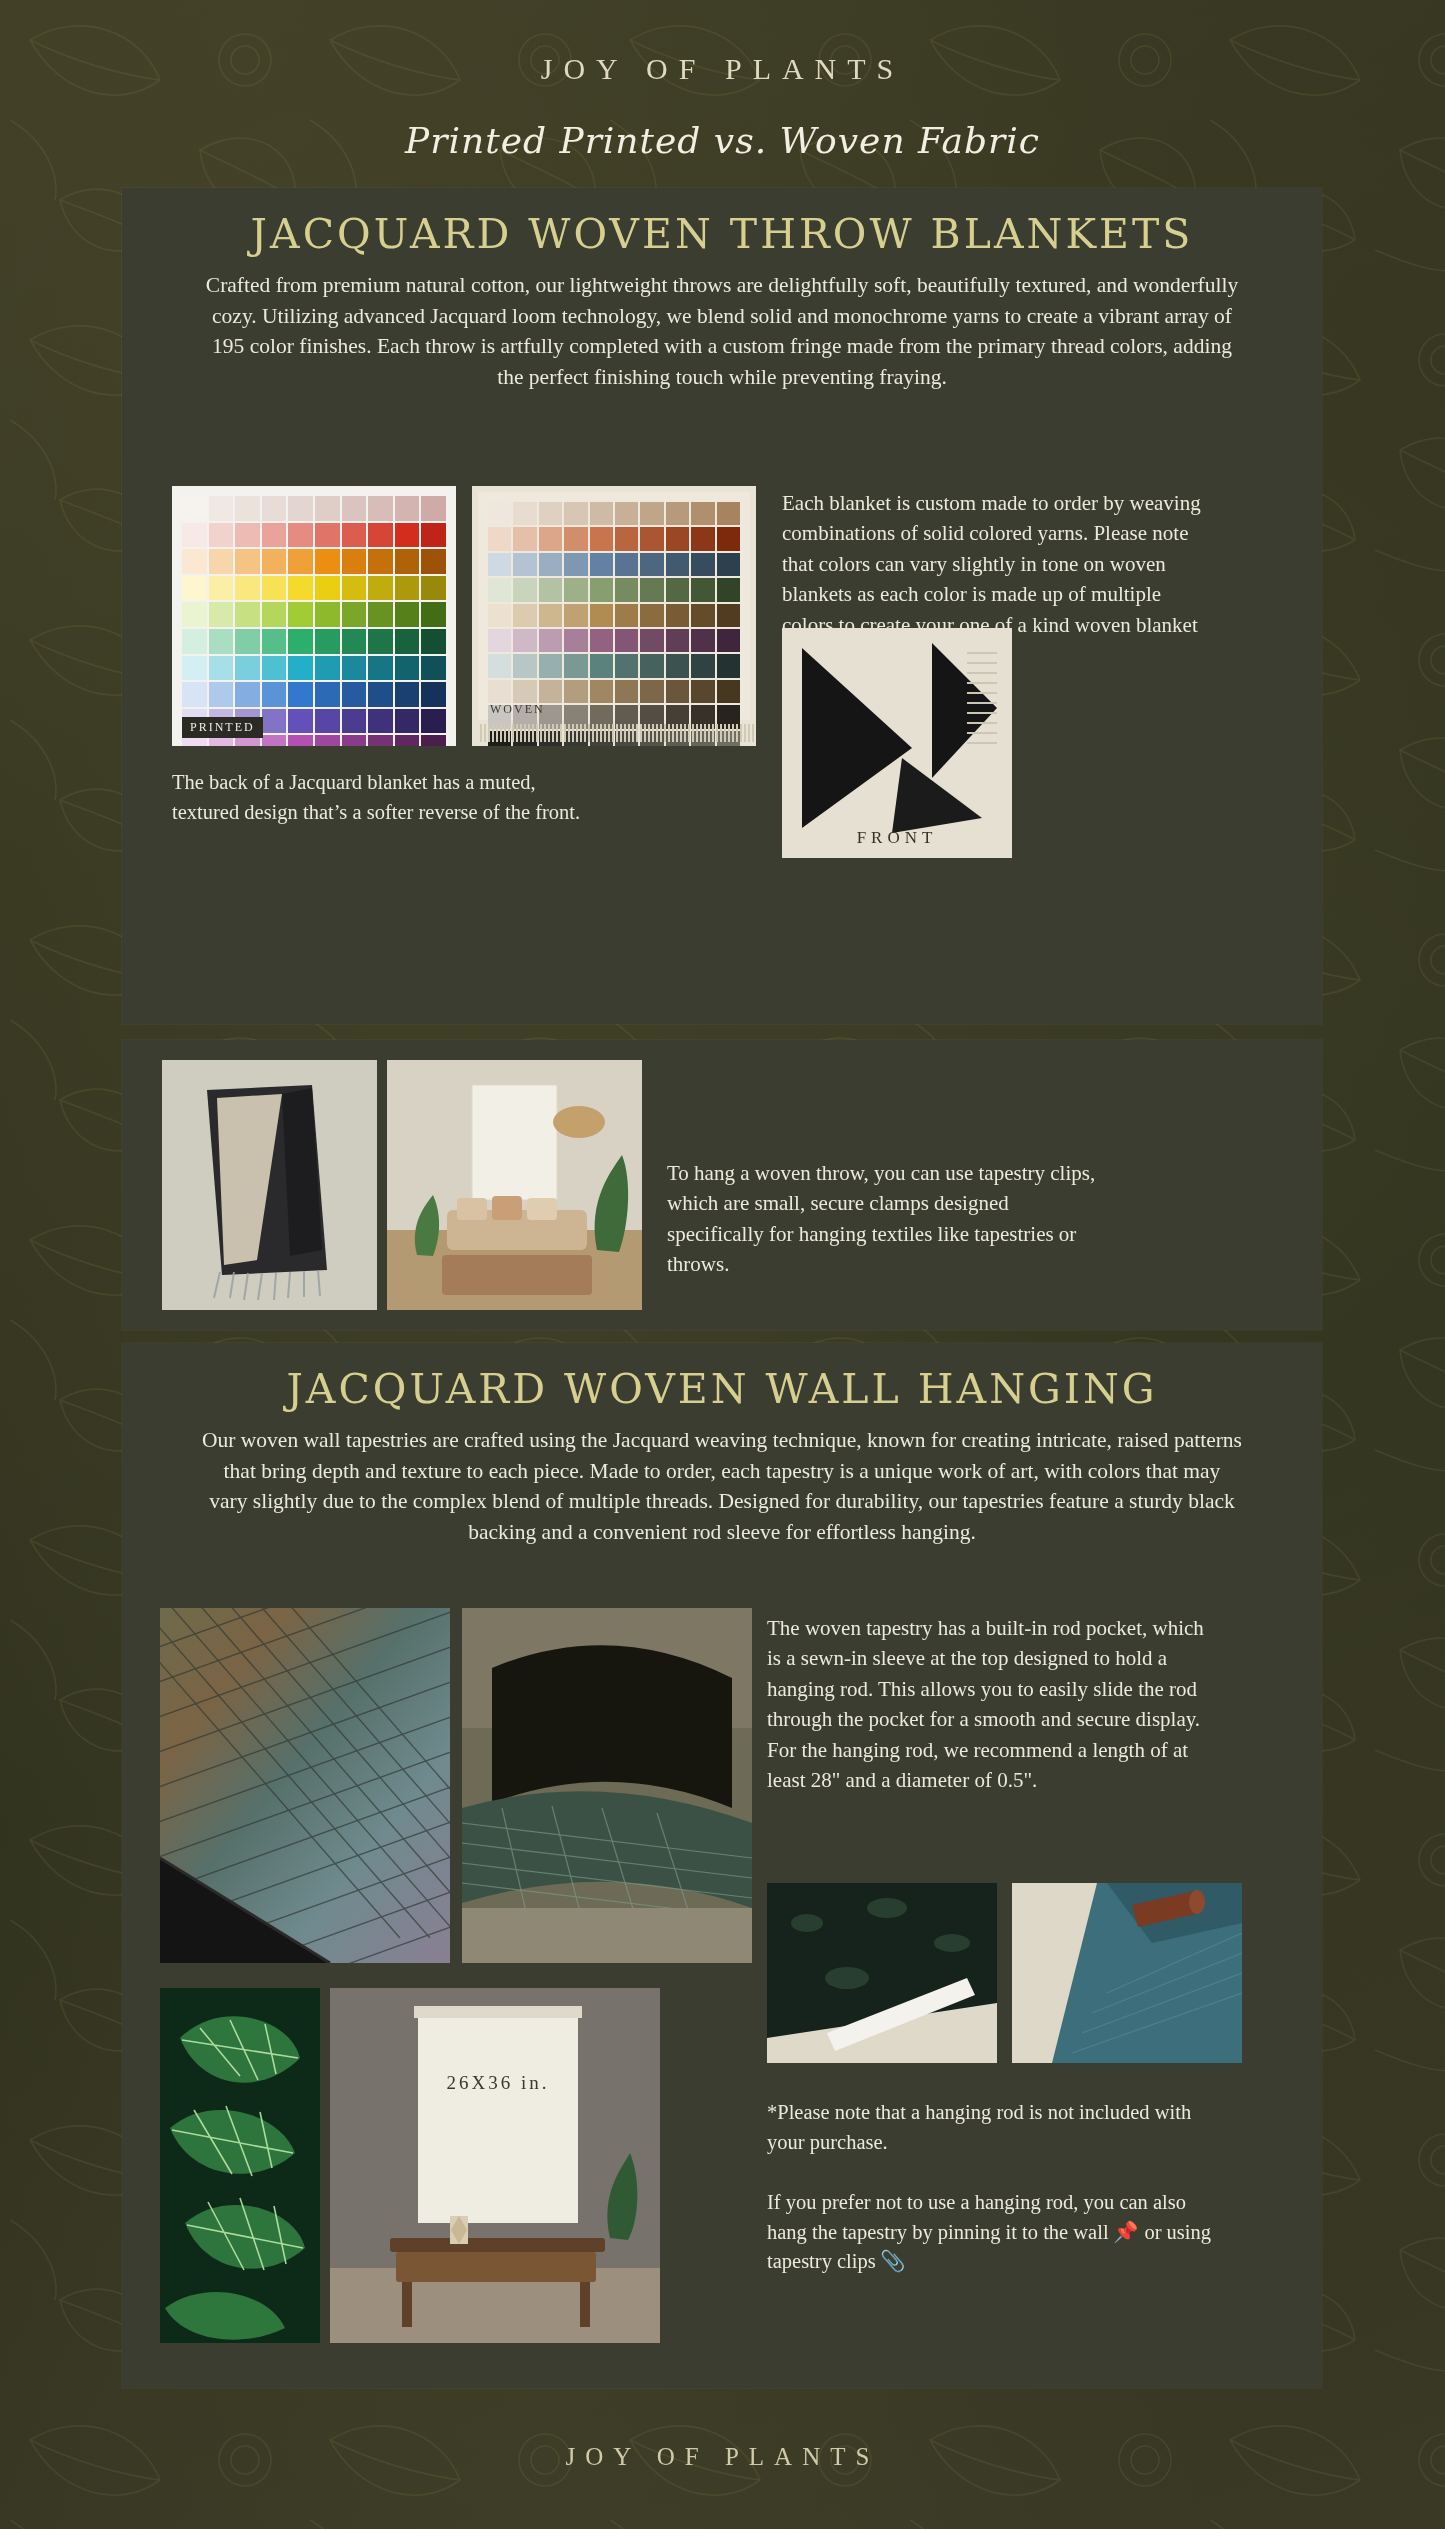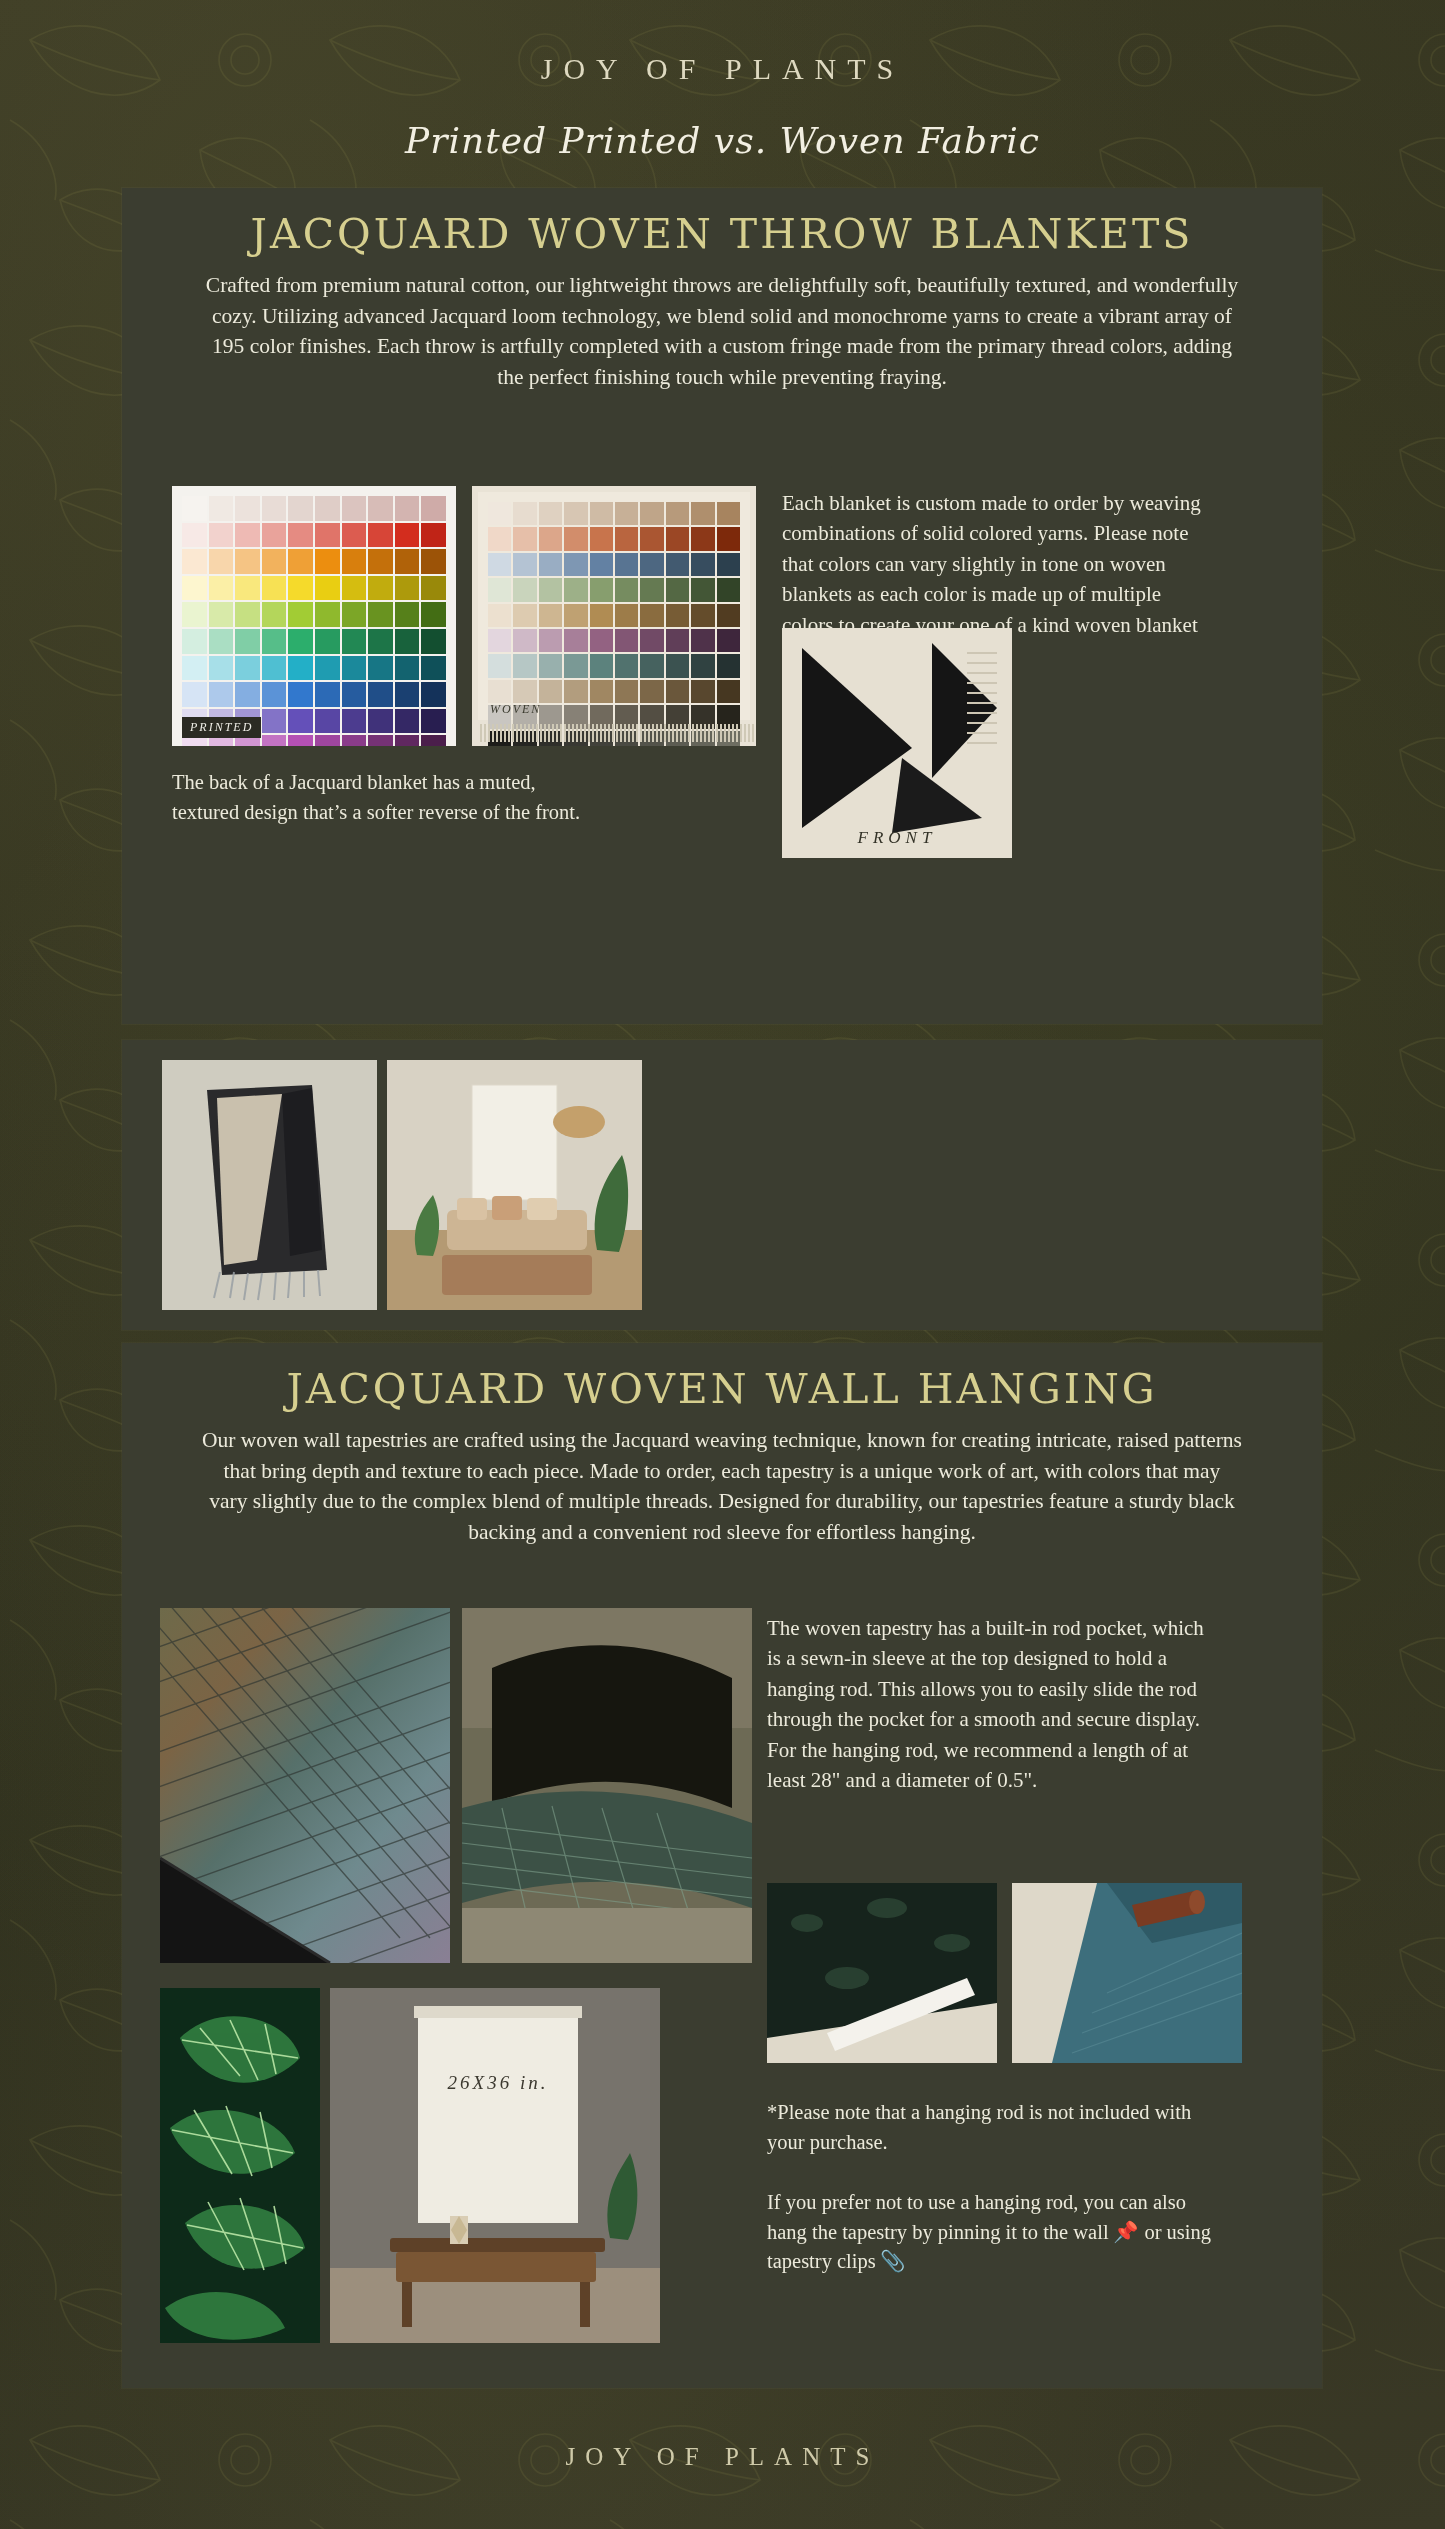--- a/index.html
+++ b/index.html
@@ -88,21 +88,21 @@
     text-align: center;
     font-size: 21.5px;
     line-height: 1.42;
     color: #eceadb;
     margin: 0 auto;
     padding: 6px 70px 0 70px;
     max-width: 1040px;
   }
 
   
-  .imgbox { position: absolute; overflow: hidden; font-style: italic; }
+  .imgbox { position: absolute; overflow: hidden; }
   .side-text {
     position: absolute;
     font-size: 21px;
     line-height: 1.45;
     color: #eceadb;
   }
   .note-text {
     position: absolute;
     font-size: 20.5px;
     line-height: 1.45;
@@ -515,20 +515,21 @@
         <rect x="60" y="150" width="140" height="40" rx="6" fill="#cdb594"></rect>
         <rect x="70" y="138" width="30" height="22" rx="4" fill="#d9c2a3"></rect>
         <rect x="105" y="136" width="30" height="24" rx="4" fill="#c99f78"></rect>
         <rect x="140" y="138" width="30" height="22" rx="4" fill="#e0cdb0"></rect>
         <path d="M210 190 C200 140 225 110 235 95 C245 120 242 165 232 192 Z" fill="#3f6b3b"></path>
         <path d="M30 195 C22 165 38 145 46 135 C56 158 52 180 46 196 Z" fill="#4a7a42"></path>
         <ellipse cx="192" cy="62" rx="26" ry="16" fill="#c4a06b"></ellipse>
         <rect x="55" y="195" width="150" height="40" rx="4" fill="#9e6f4e" opacity="0.7"></rect>
       </svg>
     </div>
+    <div class="side-text" style="left:545px; top:118px; width:430px;"> To hang a woven throw, you can use tapestry clips, which are small, secure clamps designed specifically for hanging textiles like tapestries or throws.</div>
   </div>
 
   <div class="panel" id="panel-wall">
     <h2 class="section-title">JACQUARD WOVEN WALL HANGING</h2>
     <p class="section-body">Our woven wall tapestries are crafted using the Jacquard weaving technique, known for creating intricate, raised patterns that bring depth and texture to each piece. Made to order, each tapestry is a unique work of art, with colors that may vary slightly due to the complex blend of multiple threads. Designed for durability, our tapestries feature a sturdy  black backing and a convenient rod sleeve for effortless hanging.</p>
 
     <div class="imgbox" style="left:38px; top:265px; width:290px; height:355px; background:#4b5550;">
       <svg width="290" height="355" viewBox="0 0 290 355">
         <defs>
           <linearGradient id="tg" x1="0" y1="0" x2="1" y2="1">

